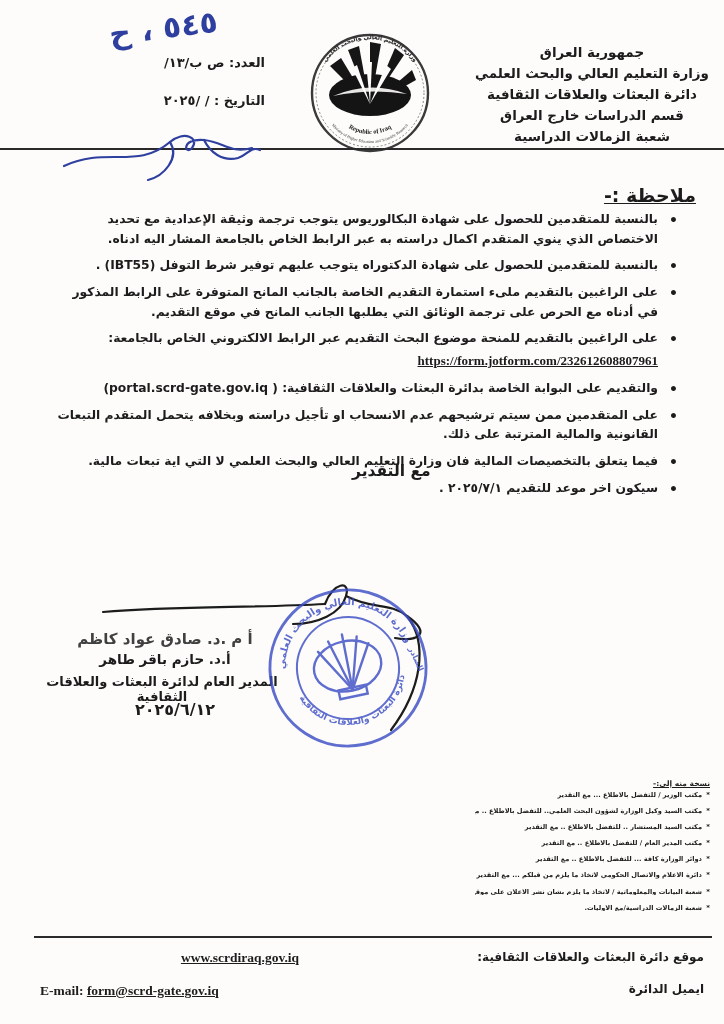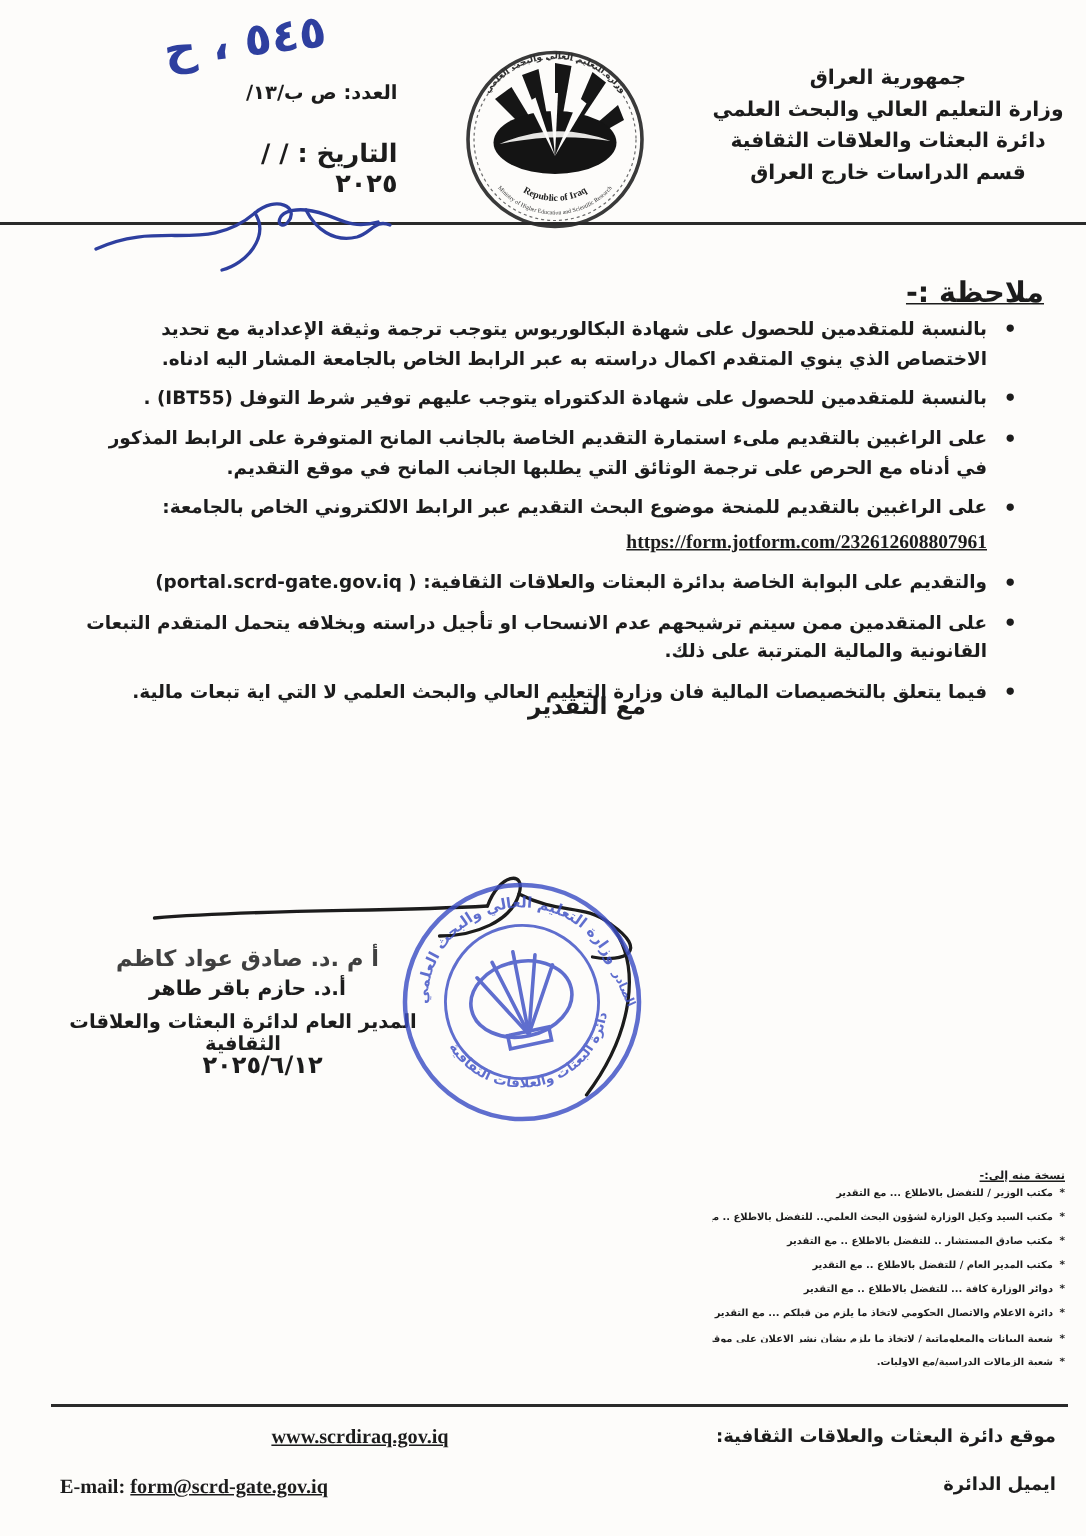--- a/index.html
+++ b/index.html
@@ -7,21 +7,21 @@
     position:relative;width:724px;height:1024px;margin:0 auto;
     background:#fdfcfa;overflow:hidden;
     font-family:"DejaVu Sans",sans-serif;color:#1c1c1c;
   }
   .abs{position:absolute;}
   .ar{direction:rtl;}
   
   .hand-number{left:48px;top:14px;width:170px;font-size:30px;color:#2e3f9f;
     transform:rotate(-7deg);letter-spacing:4px;font-weight:bold;}
   .doc-number{left:150px;top:55px;width:115px;font-size:13px;text-align:right;font-weight:bold;}
-  .doc-date{left:150px;top:93px;width:115px;font-size:17px;text-align:right;font-weight:bold;}
+  .doc-date{left:150px;top:93px;width:115px;font-size:13px;text-align:right;font-weight:bold;}
   .header-right{right:12px;top:42px;width:240px;text-align:center;font-size:13.5px;
     font-weight:bold;line-height:1.55;}
   .seal-wrap{left:300px;top:32px;width:140px;height:122px;}
   .rule-top{left:0;top:148px;width:724px;border-top:2px solid #2a2a2a;}
   .scribble-top{left:52px;top:118px;width:270px;height:70px;}
   
   .note-heading{right:28px;top:184px;font-size:19px;font-weight:bold;
     text-decoration:underline;}
   .bullets{right:40px;top:210px;width:630px;font-size:12.3px;font-weight:bold;
     line-height:1.6;}
@@ -69,20 +69,21 @@
 
   <div class="abs doc-number ar">العدد: ص ب/١٣/</div>
 
   <div class="abs doc-date ar">التاريخ :   /   /٢٠٢٥</div>
 
   <div class="abs header-right ar">
     <div>جمهورية العراق</div>
     <div>وزارة التعليم العالي والبحث العلمي</div>
     <div>دائرة البعثات والعلاقات الثقافية</div>
     <div>قسم الدراسات خارج العراق</div>
+    <div>شعبة الزمالات الدراسية</div>
   </div>
 
   <div class="abs seal-wrap">
     <svg width="140" height="122" viewBox="0 0 140 122">
       <defs>
         <path id="sealArcTop" d="M 16 61 A 54 54 0 0 1 124 61" fill="none"></path>
         <path id="sealArcEn1" d="M 29 61 A 41 41 0 0 0 111 61" fill="none"></path>
         <path id="sealArcEn2" d="M 20 61 A 50 50 0 0 0 120 61" fill="none"></path>
       </defs>
       <circle cx="70" cy="61" r="58" fill="none" stroke="#3a3a3a" stroke-width="2.4"></circle>
@@ -128,20 +129,21 @@
     <div class="bullet-item">بالنسبة للمتقدمين للحصول على شهادة البكالوريوس يتوجب ترجمة وثيقة الإعدادية مع تحديد الاختصاص الذي ينوي المتقدم اكمال دراسته به عبر الرابط الخاص بالجامعة المشار اليه ادناه.</div>
     <div class="bullet-item">بالنسبة للمتقدمين للحصول على شهادة الدكتوراه يتوجب عليهم توفير شرط التوفل (IBT55) .</div>
     <div class="bullet-item">على الراغبين بالتقديم ملىء استمارة التقديم الخاصة بالجانب المانح المتوفرة على الرابط المذكور في أدناه مع الحرص على ترجمة الوثائق التي يطلبها الجانب المانح في موقع التقديم.</div>
     <div class="bullet-item">
       <span>على الراغبين بالتقديم للمنحة موضوع البحث التقديم عبر الرابط الالكتروني الخاص بالجامعة:</span>
       <div class="link-line">https://form.jotform.com/232612608807961</div>
     </div>
     <div class="bullet-item">والتقديم على البوابة الخاصة بدائرة البعثات والعلاقات الثقافية: ( portal.scrd-gate.gov.iq)</div>
     <div class="bullet-item">على المتقدمين ممن سيتم ترشيحهم عدم الانسحاب او تأجيل دراسته وبخلافه يتحمل المتقدم التبعات القانونية والمالية المترتبة على ذلك.</div>
     <div class="bullet-item">فيما يتعلق بالتخصيصات المالية فان وزارة التعليم العالي والبحث العلمي لا التي اية تبعات مالية.</div>
+    <div class="bullet-item">سيكون اخر موعد للتقديم   ٢٠٢٥/٧/١ .</div>
   </div>
 
   <div class="abs closing ar">مع التقدير</div>
 
   <svg class="abs sig-scribble" viewBox="0 0 390 170">
     <g fill="none" stroke="#1c1c1c" stroke-width="2.2" stroke-linecap="round">
       <path d="M 18 34 C 90 28, 170 30, 240 26"></path>
       <path d="M 240 26 C 248 4, 266 2, 261 18 C 256 36, 232 46, 208 46"></path>
       <path d="M 261 18 C 288 32, 304 24, 322 38 C 348 56, 332 64, 310 60"></path>
       <path d="M 322 38 C 344 66, 336 112, 306 152"></path>
@@ -182,21 +184,21 @@
         </text>
         <text x="152" y="92" font-size="8" font-weight="bold" fill="#3d4fc5" transform="rotate(78 152 92)" text-anchor="middle" font-family="DejaVu Sans, sans-serif">الصادر</text>
       </g>
     </svg>
   </div>
 
   <div class="abs cc ar">
     <div class="cc-heading">نسخة منه إلى:-</div>
     <div class="cc-item">مكتب الوزير /  للتفضل بالاطلاع    ... مع التقدير</div>
     <div class="cc-item">مكتب السيد وكيل الوزارة لشؤون البحث العلمي.. للتفضل بالاطلاع .. مع التقدير</div>
-    <div class="cc-item">مكتب صادق المستشار .. للتفضل بالاطلاع .. مع التقدير</div>
+    <div class="cc-item">مكتب السيد المستشار .. للتفضل بالاطلاع .. مع التقدير</div>
     <div class="cc-item">مكتب المدير العام / للتفضل بالاطلاع   .. مع التقدير</div>
     <div class="cc-item">دوائر الوزارة كافة ... للتفضل بالاطلاع  .. مع التقدير</div>
     <div class="cc-item">دائرة الاعلام والاتصال الحكومي لاتخاذ ما يلزم من قبلكم ... مع التقدير</div>
     <div class="cc-item">شعبة البيانات والمعلوماتية / لاتخاذ ما يلزم بشأن نشر الاعلان على موقع الوزارة.</div>
     <div class="cc-item">شعبة الزمالات الدراسية/مع الاوليات.</div>
   </div>
 
   <div class="abs rule-bottom"></div>
 
   <div class="abs footer-site-label ar">موقع دائرة البعثات والعلاقات الثقافية:</div>

